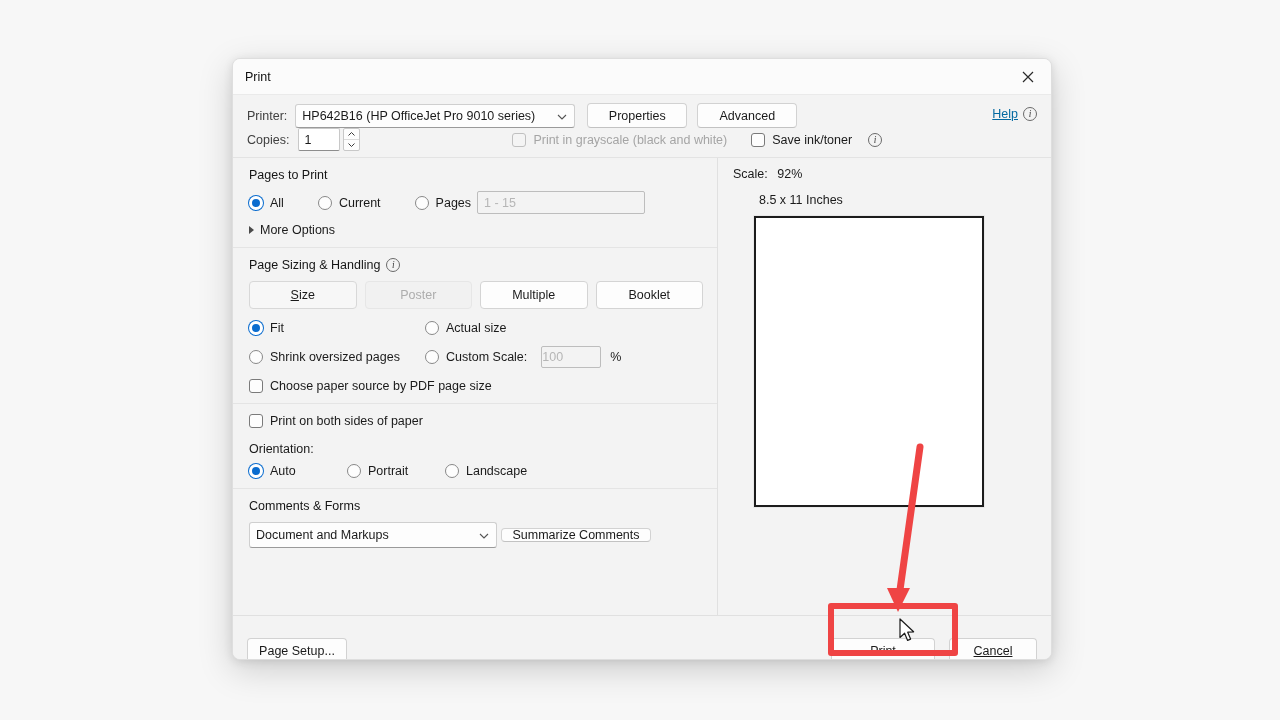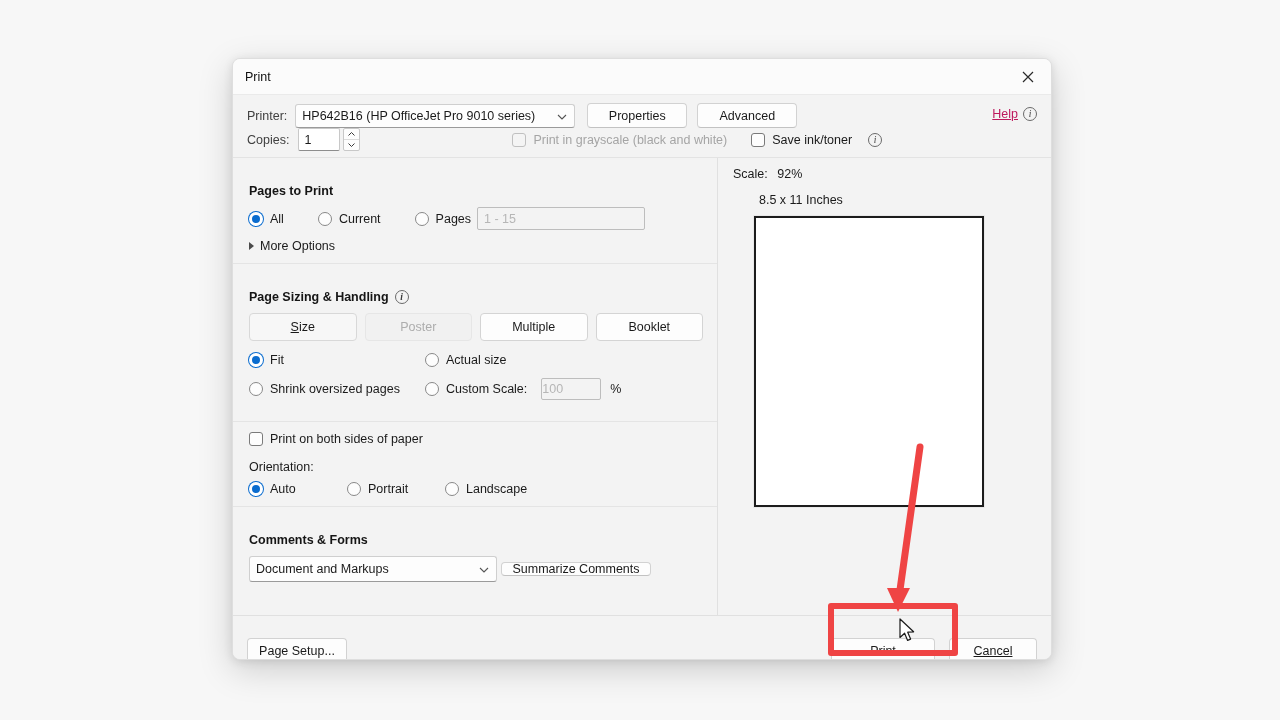--- a/index.html
+++ b/index.html
@@ -94,21 +94,21 @@
   }
   #properties-btn { width: 100px; margin-left: 12px; }
   #advanced-btn { width: 100px; margin-left: 10px; }
 
   .help-link {
     position: absolute;
     right: 14px; top: 48px;
     display: flex; align-items: center; gap: 5px;
   }
   .help-link .lnk {
-    color: #be185d;
+    color: #0369a1;
     text-decoration: underline;
     font-size: 12.5px;
     cursor: default;
     margin-left: 12px;
   }
 
   .spin-wrap { display: flex; margin-left: 9px; }
   .spin-input {
     width: 42px; height: 23px;
     background: #fff;
@@ -186,23 +186,23 @@
   }
   .right-pane {
     flex: 1;
     background: #f3f3f3;
     position: relative;
   }
 
   .sect { padding: 10px 14px 10px 16px; }
   .sect + .sect { border-top: 1px solid #e4e4e4; }
   .sect h3 {
-    margin: 16px 0 9px 0;
-    font-size: 12.5px;
-    font-weight: bold;
+    margin: 0 0 9px 0;
+    font-size: 12.5px;
+    font-weight: normal;
     color: #151515;
     display: flex; align-items: center; gap: 6px;
   }
 
   .pages-row { display: flex; align-items: center; }
   .pages-row .rbrow { margin-right: 34px; }
   .range-input {
     flex: 1;
     height: 23px;
     background: #f3f3f3;
@@ -495,20 +495,24 @@
           <div class="c2">
             <div class="rbrow">
               <span class="rb"></span>
               <span>Custom Scale:</span>
             </div>
             <div class="scale-input">100</div>
             <span class="pct">%</span>
           </div>
         </div>
 
+        <div class="cbrow">
+          <span class="cb"></span>
+          <span>Choose paper source by PDF page size</span>
+        </div>
       </div>
 
       <div class="sect">
         <div class="cbrow">
           <span class="cb"></span>
           <span>Print on both sides of paper</span>
         </div>
         <div class="orient-label" style="margin-top:14px;">Orientation:</div>
         <div class="orient-row">
           <div class="rbrow">

